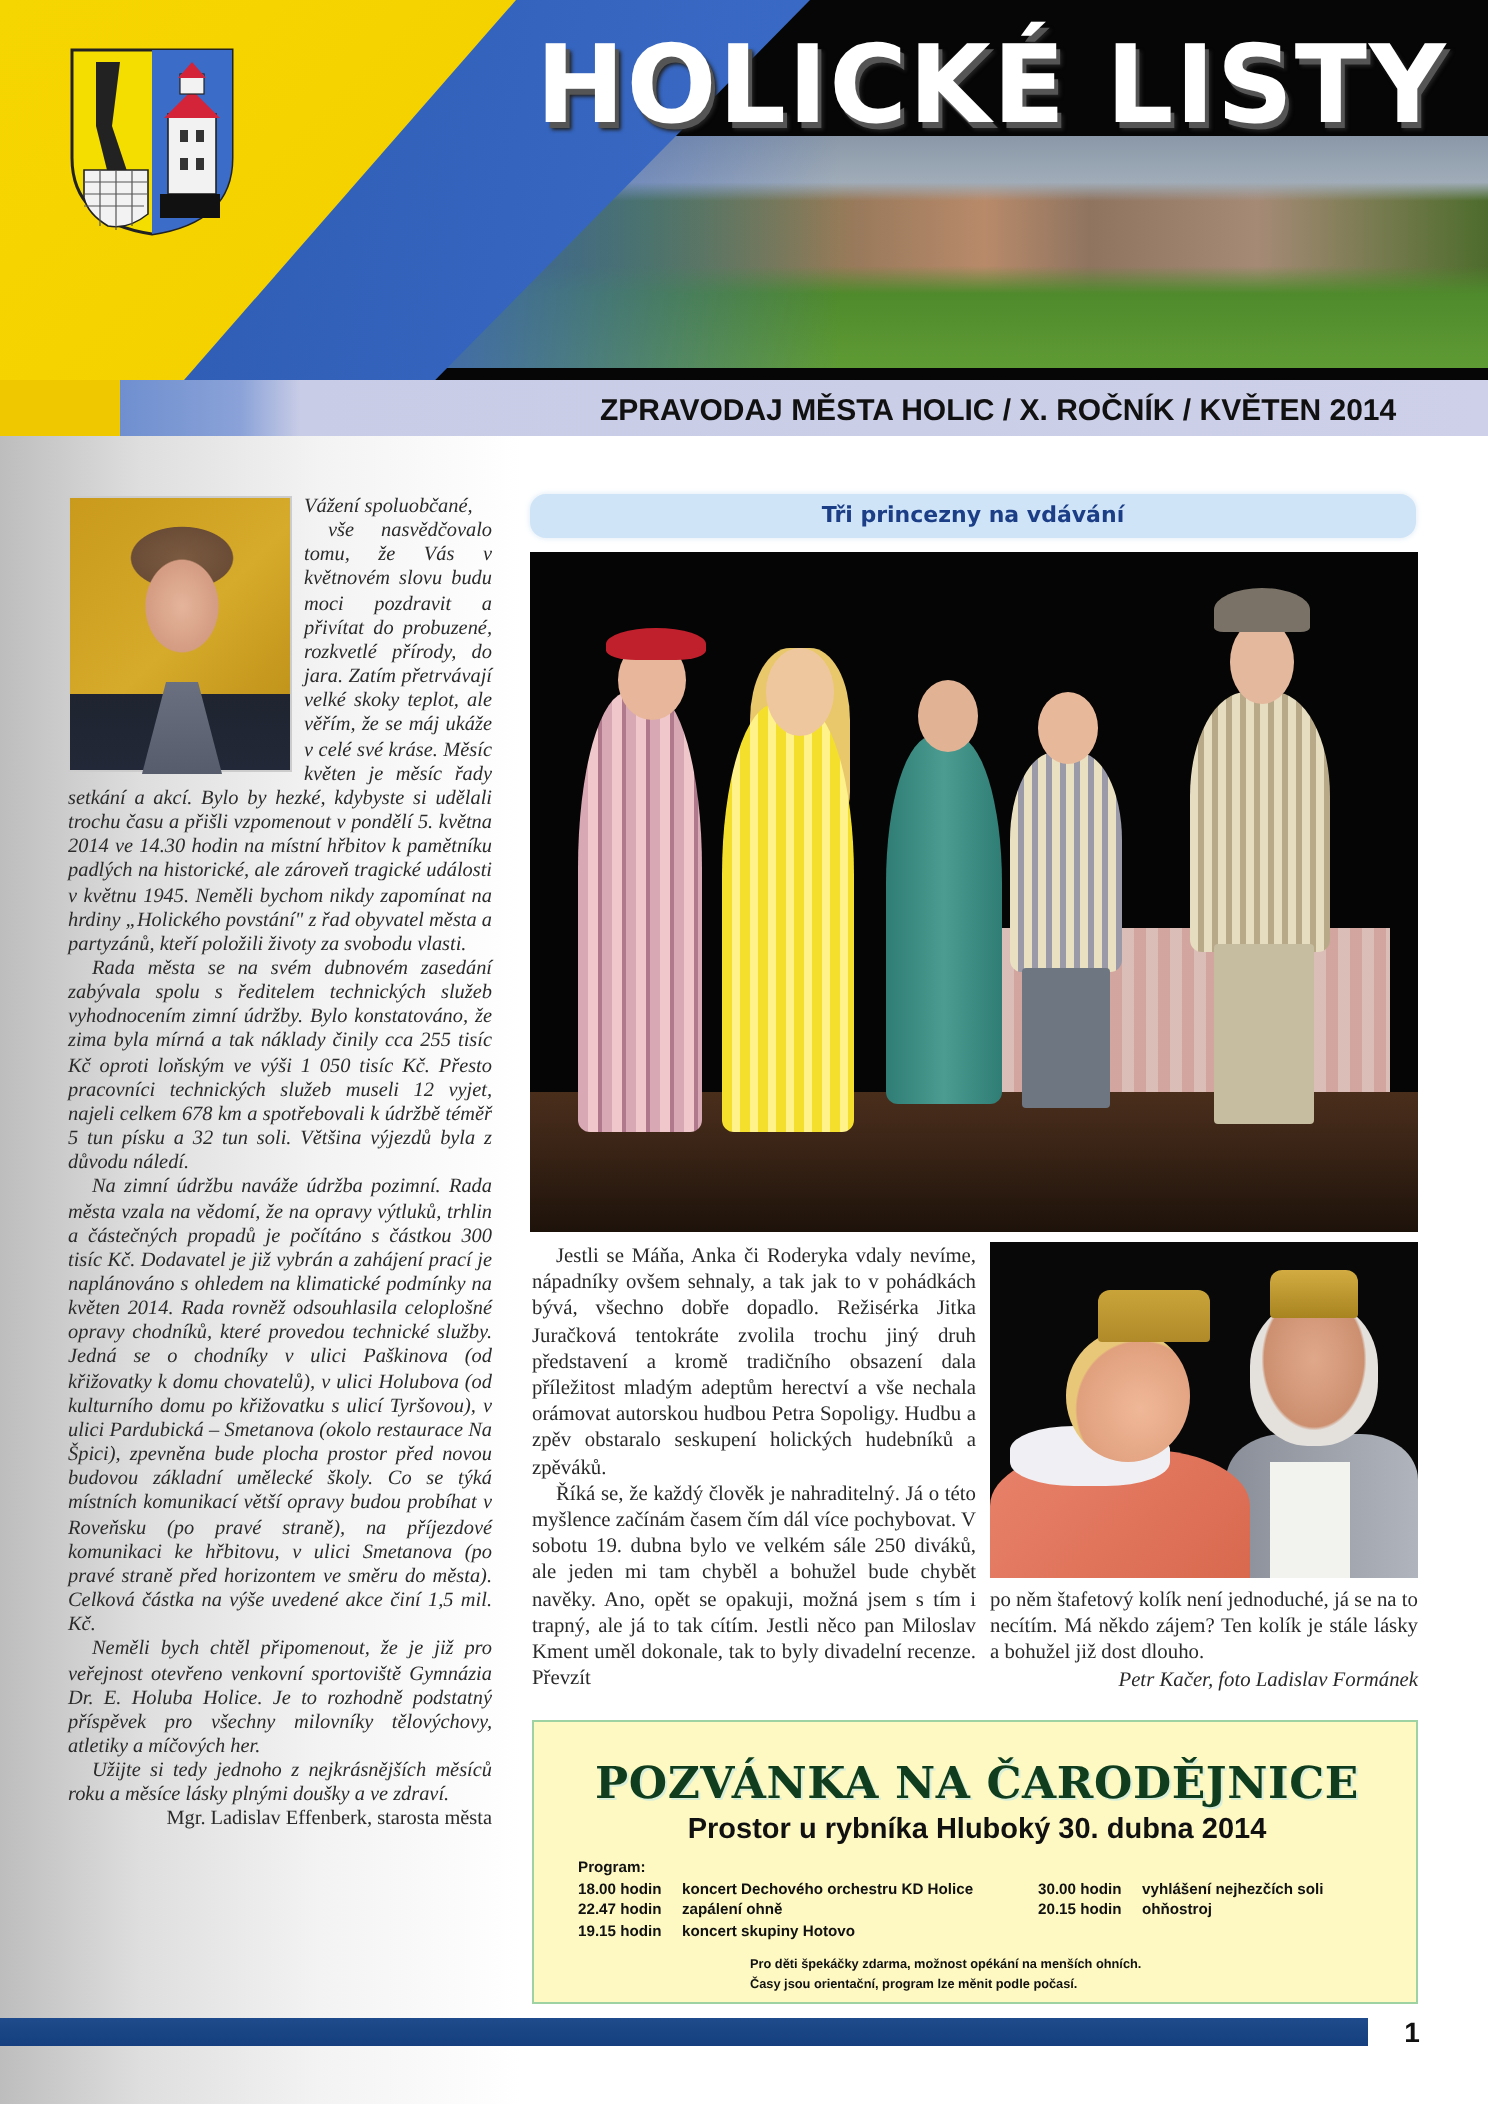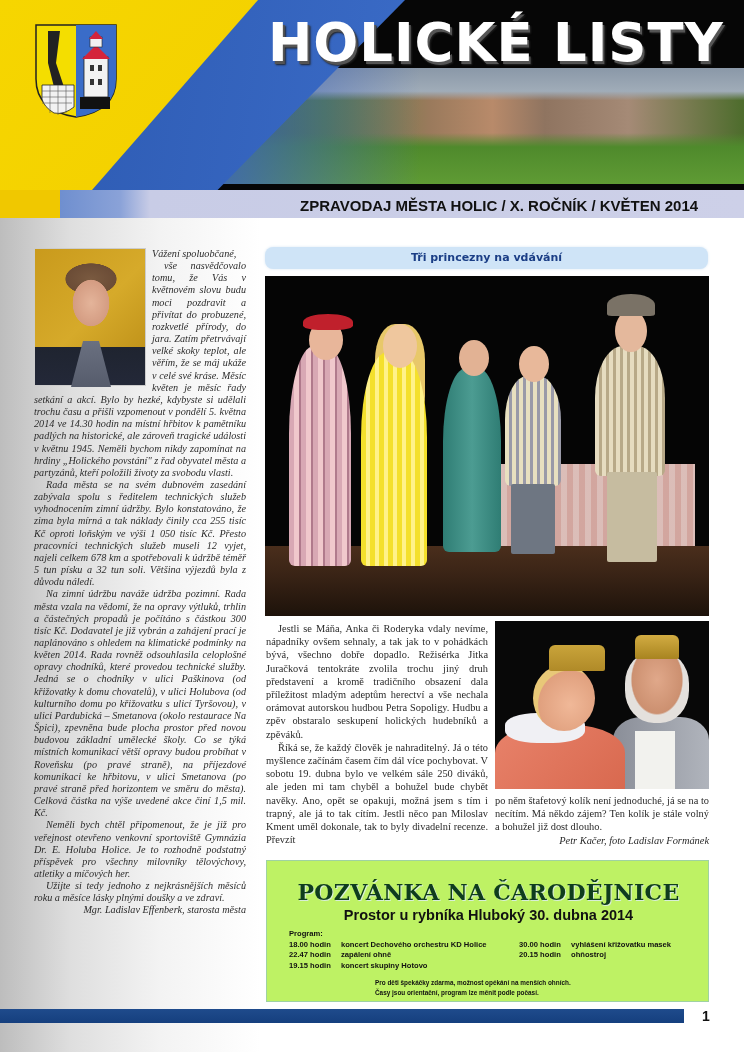--- a/index.html
+++ b/index.html
@@ -75,21 +75,21 @@
     content: ""; position: absolute; left: 36px; top: 92px; width: 40px; height: 46px;
     background: linear-gradient(180deg, #6a7080 0%, #565c6c 100%);
     clip-path: polygon(30% 0, 70% 0, 100% 100%, 0 100%);
   }
   .ed-text {
     font-style: italic; font-size: 10.2px; line-height: 12.15px; text-align: justify; color: #2b2b2b;
     hyphens: auto;
   }
   .ed-text p { text-indent: 12px; }
   .ed-text p.first { text-indent: 0; }
-  .ed-sign { text-align: right; font-style: italic; font-size: 10.2px; line-height: 12.2px; margin-top: 0; }
+  .ed-sign { text-align: right; font-size: 10.2px; line-height: 12.2px; margin-top: 0; }
 
   
   .art-head {
     position: absolute; left: 265px; top: 247px; width: 443px; height: 22px;
     background: #cfe4f7; border-radius: 8px;
     font-family: "DejaVu Sans", "Liberation Sans", sans-serif; font-weight: bold;
     font-size: 11px; line-height: 22px; text-align: center; color: #1b3e86;
     box-shadow: 0 0 3px #dbe8f4;
   }
   .photo-main {
@@ -140,21 +140,21 @@
   }
   .art-col1 { left: 266px; top: 622px; width: 222px; }
   .art-col2 { left: 495px; top: 794px; width: 214px; }
   .art-text p { text-indent: 12px; }
   .art-text p.noindent { text-indent: 0; }
   .art-credit { text-align: right; font-style: italic; }
 
   
   .invite {
     position: absolute; left: 266px; top: 860px; width: 443px; height: 142px;
-    background: #bef264; border: 1px solid #9fd2a2;
+    background: #fef9c3; border: 1px solid #9fd2a2;
   }
   .inv-title {
     position: absolute; left: 0; top: 18px; width: 443px; text-align: center;
     font-family: "DejaVu Serif", "Liberation Serif", serif; font-weight: bold;
     font-size: 22px; line-height: 26px; color: #0f3d1d; letter-spacing: 0.3px;
     text-shadow: 1px 1px 0 #d8eed8;
   }
   .inv-sub {
     position: absolute; left: 0; top: 45px; width: 443px; text-align: center;
     font-family: "Liberation Sans", "DejaVu Sans", sans-serif; font-weight: bold;
@@ -264,21 +264,21 @@
   <div class="ps-king-shirt"></div>
   <div class="ps-king-head"></div>
   <div class="ps-king-crown"></div>
   <div class="ps-queen-body"></div>
   <div class="ps-queen-fur"></div>
   <div class="ps-queen-head"></div>
   <div class="ps-queen-crown"></div>
 </div>
 
 <div class="art-text art-col2">
-  <p class="noindent">po něm štafetový kolík není jednoduché, já se na to necítím. Má někdo zájem? Ten kolík je stále volný a bohužel již dost dlouho.</p>
+  <p class="noindent">po něm štafetový kolík není jednoduché, já se na to necítím. Má někdo zájem? Ten kolík je stále lásky a bohužel již dost dlouho.</p>
   <p class="art-credit noindent">Petr Kačer, foto Ladislav Formánek</p>
 </div>
 
 <section class="invite">
   <div class="inv-title">POZVÁNKA NA ČARODĚJNICE</div>
   <div class="inv-sub">Prostor u rybníka Hluboký 30. dubna 2014</div>
   <div class="inv-prog inv-prog-left">
     <div>Program:</div>
     <div class="prog-row">
       <span class="prog-time">18.00 hodin</span>
@@ -289,21 +289,21 @@
       <span>zapálení ohně</span>
     </div>
     <div class="prog-row">
       <span class="prog-time">19.15 hodin</span>
       <span>koncert skupiny Hotovo</span>
     </div>
   </div>
   <div class="inv-prog inv-prog-right">
     <div class="prog-row">
       <span class="prog-time">30.00 hodin</span>
-      <span>vyhlášení křižovatku masek</span>
+      <span>vyhlášení nejhezčích soli</span>
     </div>
     <div class="prog-row">
       <span class="prog-time">20.15 hodin</span>
       <span>ohňostroj</span>
     </div>
   </div>
   <div class="inv-note">
     <div>Pro děti špekáčky zdarma, možnost opékání na menších ohních.</div>
     <div>Časy jsou orientační, program lze měnit podle počasí.</div>
   </div>

